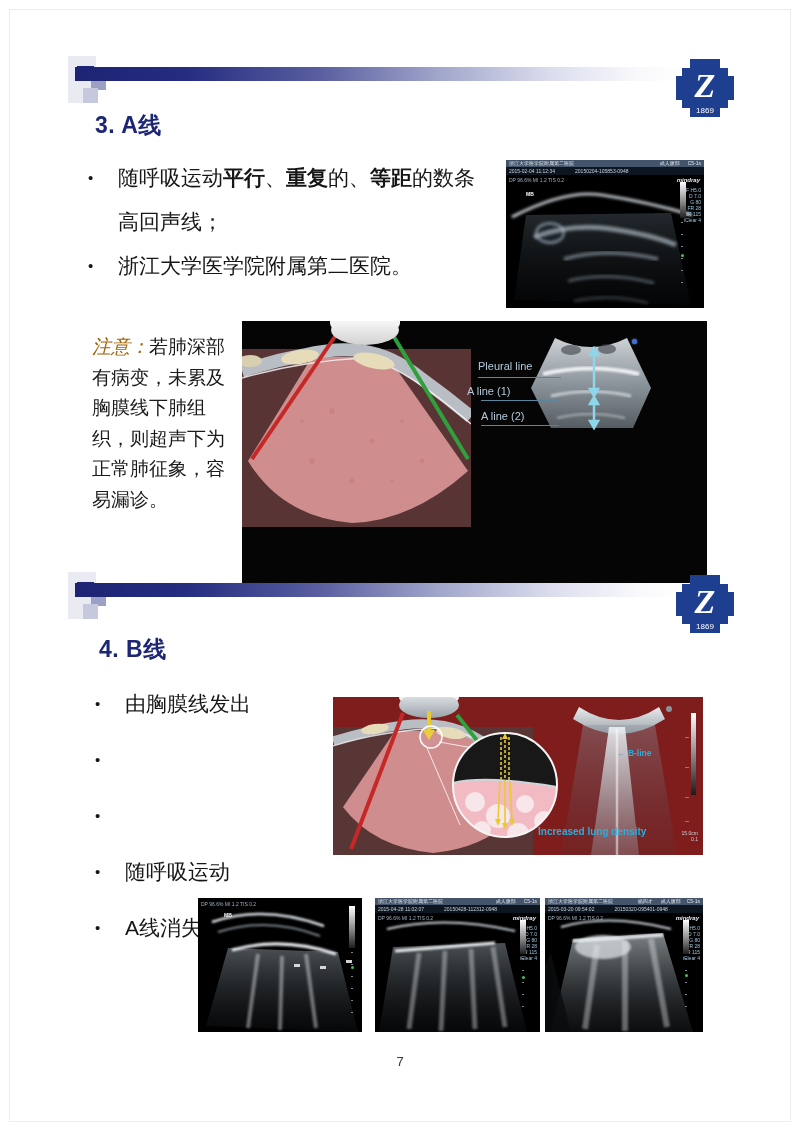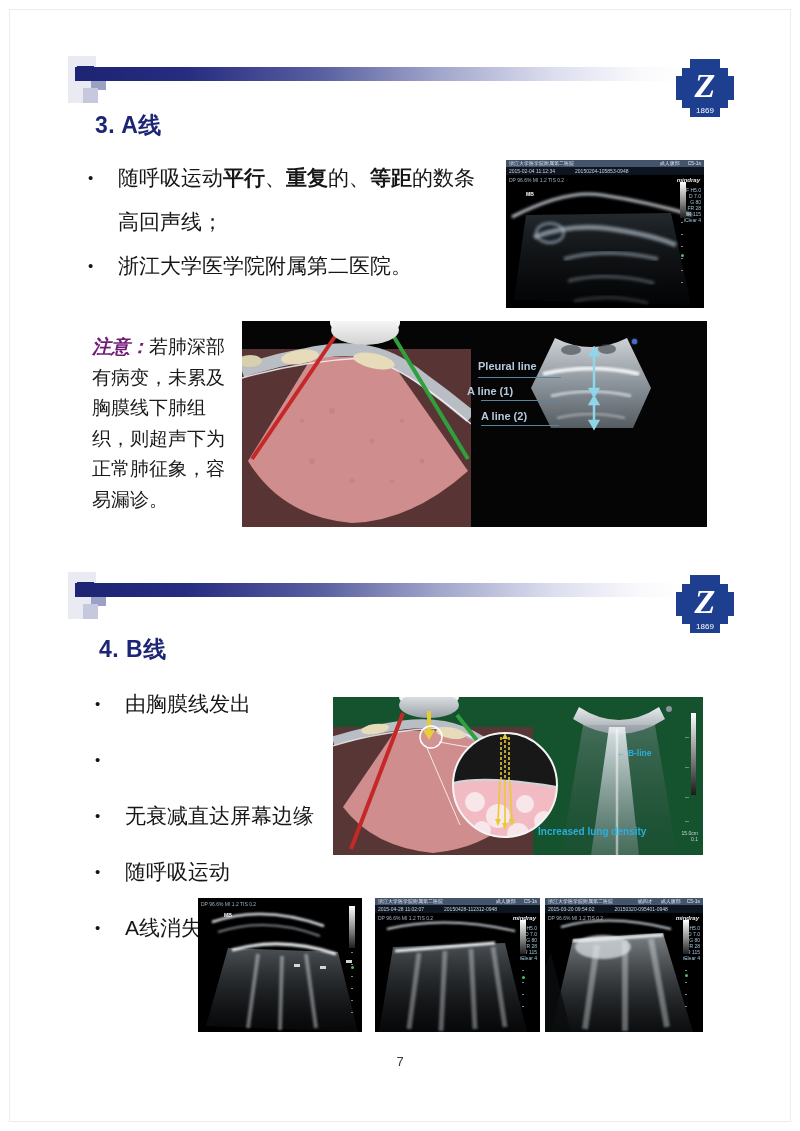--- a/index.html
+++ b/index.html
@@ -15,46 +15,46 @@
   .slide-title{position:absolute;font-size:23px;font-weight:bold;color:#1c2576;letter-spacing:.5px;}
 
   
   .bullets1{position:absolute;left:88px;top:156px;width:402px;}
   .bullet{display:flex;font-size:21px;color:#161616;line-height:44px;}
   .bullet .dot{width:30px;font-size:15px;flex:0 0 30px;}
   .btext{width:372px;}
   .bld{font-weight:bold;}
 
   .note{position:absolute;left:92px;top:332px;width:142px;font-size:19px;line-height:30.5px;color:#1a1a1a;}
-  .note .lbl{color:#701a75;font-weight:bold;font-style:italic;}
+  .note .lbl{color:#a16207;font-weight:normal;font-style:italic;}
 
   
   .usframe{position:absolute;background:#000;overflow:hidden;}
   .us-row1{height:7px;background:#44546b;display:flex;justify-content:space-between;align-items:center;
            font-size:5px;color:#dfe5ec;line-height:7px;padding:0 3px;white-space:nowrap;overflow:hidden;}
   .us-row1 .mid{margin-left:auto;margin-right:8px;}
   .us-row2{height:8px;background:#0c1520;display:flex;font-size:5px;color:#c6d2dd;line-height:8px;
            padding:0 3px;gap:20px;white-space:nowrap;overflow:hidden;}
   .us-acoustic{position:absolute;left:3px;font-size:5px;color:#9fb0bf;white-space:nowrap;}
   .us-marker{position:absolute;font-size:5px;color:#fff;font-weight:bold;}
   .us-brand{position:absolute;right:4px;font-size:6px;font-weight:bold;font-style:italic;color:#e8ecf0;}
   .us-settings{position:absolute;right:3px;font-size:5px;line-height:6px;color:#9fc4d8;text-align:right;}
   .us-gray{position:absolute;width:6px;background:linear-gradient(#ffffff,#8a8a8a 55%,#1e1e1e);}
   .us-ticks{position:absolute;width:2px;background:repeating-linear-gradient(#7a8894 0 1px,transparent 1px 12px);}
   .us-dot{position:absolute;width:3px;height:3px;border-radius:50%;background:#49c060;}
   .ussvg{position:absolute;left:0;}
 
   
-  .fig1{position:absolute;left:242px;top:321px;width:465px;height:206px;background:#050505;overflow:hidden;font-weight:bold;}
+  .fig1{position:absolute;left:242px;top:321px;width:465px;height:262px;background:#050505;overflow:hidden;}
   .fig1-label{position:absolute;font-size:11px;color:#b3c9da;white-space:nowrap;}
   .fig1-line{position:absolute;height:1px;background:#57869e;}
   .fig1-dot{position:absolute;width:5px;height:5px;border-radius:50%;background:#3f6fd0;box-shadow:0 0 2px #6f9fe8;}
 
   
-  .fig2{position:absolute;left:333px;top:697px;width:370px;height:158px;background:#14532d;overflow:hidden;}
+  .fig2{position:absolute;left:333px;top:697px;width:370px;height:158px;background:#7f1d1d;overflow:hidden;}
   .cyan-label{position:absolute;font-weight:bold;color:#29aede;white-space:nowrap;}
   .fig2-depth{position:absolute;right:5px;top:133px;font-size:5px;line-height:6px;color:#cdd3d8;text-align:right;}
 
   .pageno{position:absolute;left:0;right:0;top:1054px;text-align:center;font-size:13px;color:#3a3a3a;}
 </style>
 </head>
 <body>
 
 <div class="page">
   <div class="page-border"></div>
@@ -235,21 +235,20 @@
   <div style="position:absolute;left:95px;top:690px;width:240px;">
     <div class="bullet" style="line-height:28px;margin-bottom:28px;">
         <span class="dot">•</span>
         <div>由胸膜线发出</div>
       </div>
     <div class="bullet" style="line-height:28px;margin-bottom:28px;">
         <span class="dot">•</span>
       </div>
     <div class="bullet" style="line-height:28px;margin-bottom:28px;">
         <span class="dot">•</span>
-        <div>无衰减直达屏幕边缘</div>
       </div>
     <div class="bullet" style="line-height:28px;margin-bottom:28px;">
         <span class="dot">•</span>
         <div>随呼吸运动</div>
       </div>
     <div class="bullet" style="line-height:28px;">
         <span class="dot">•</span>
         <div>A线消失</div>
       </div>
   </div>

